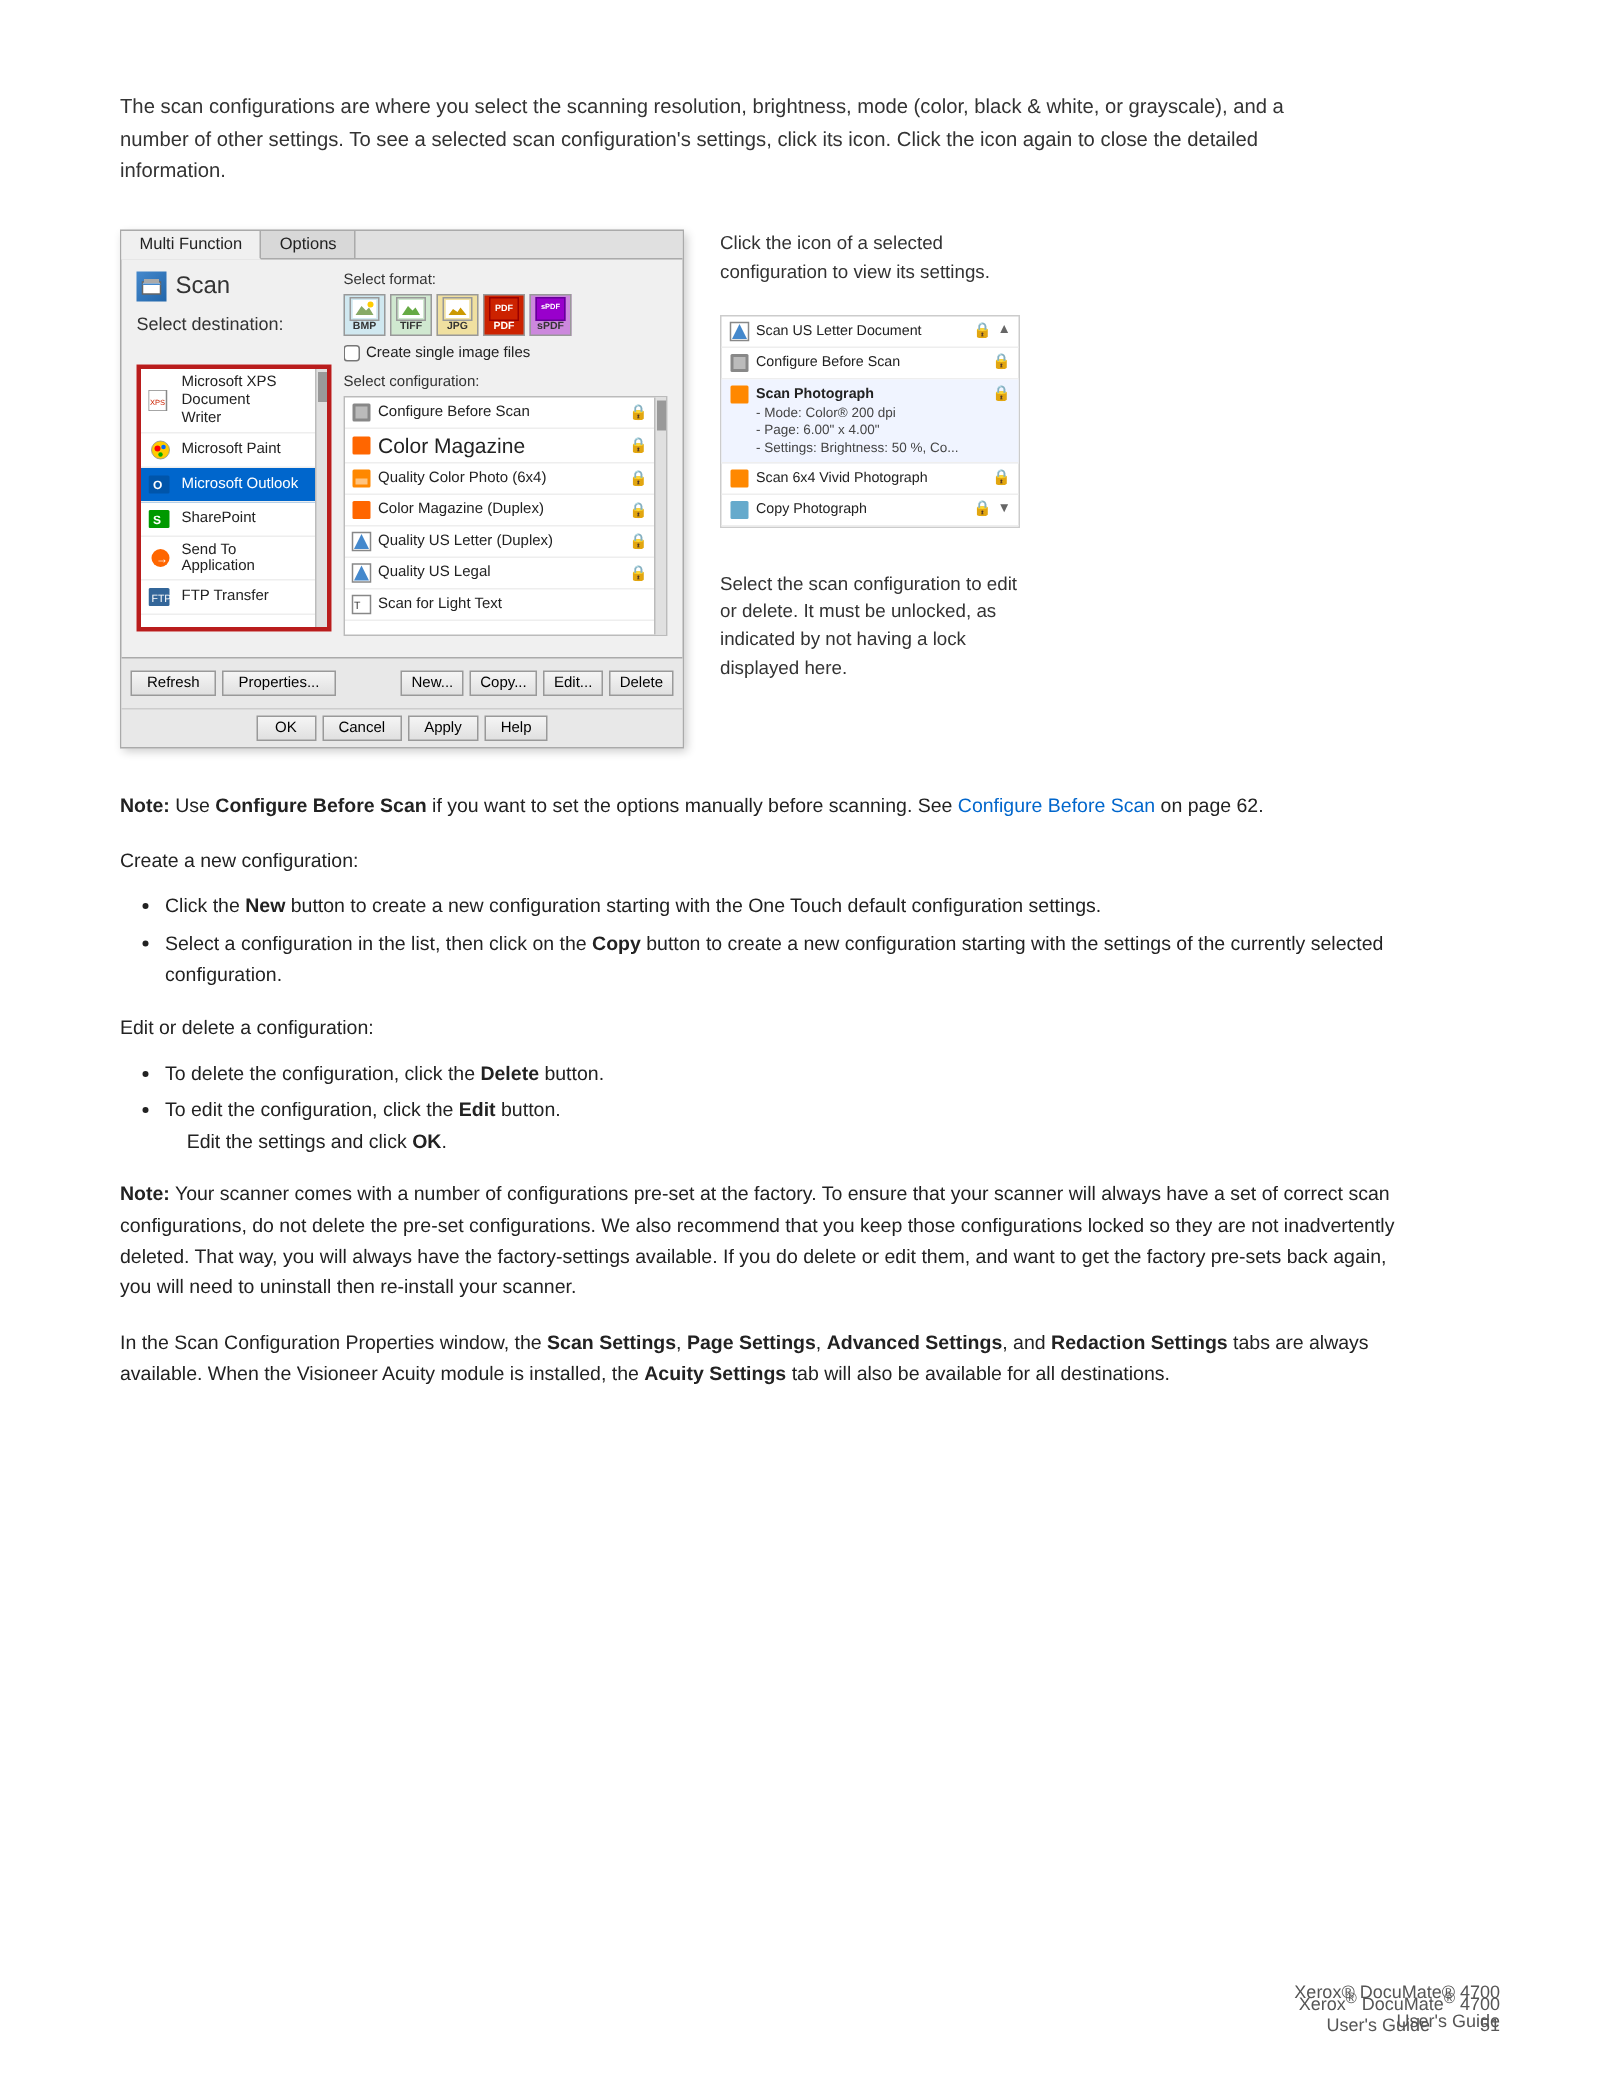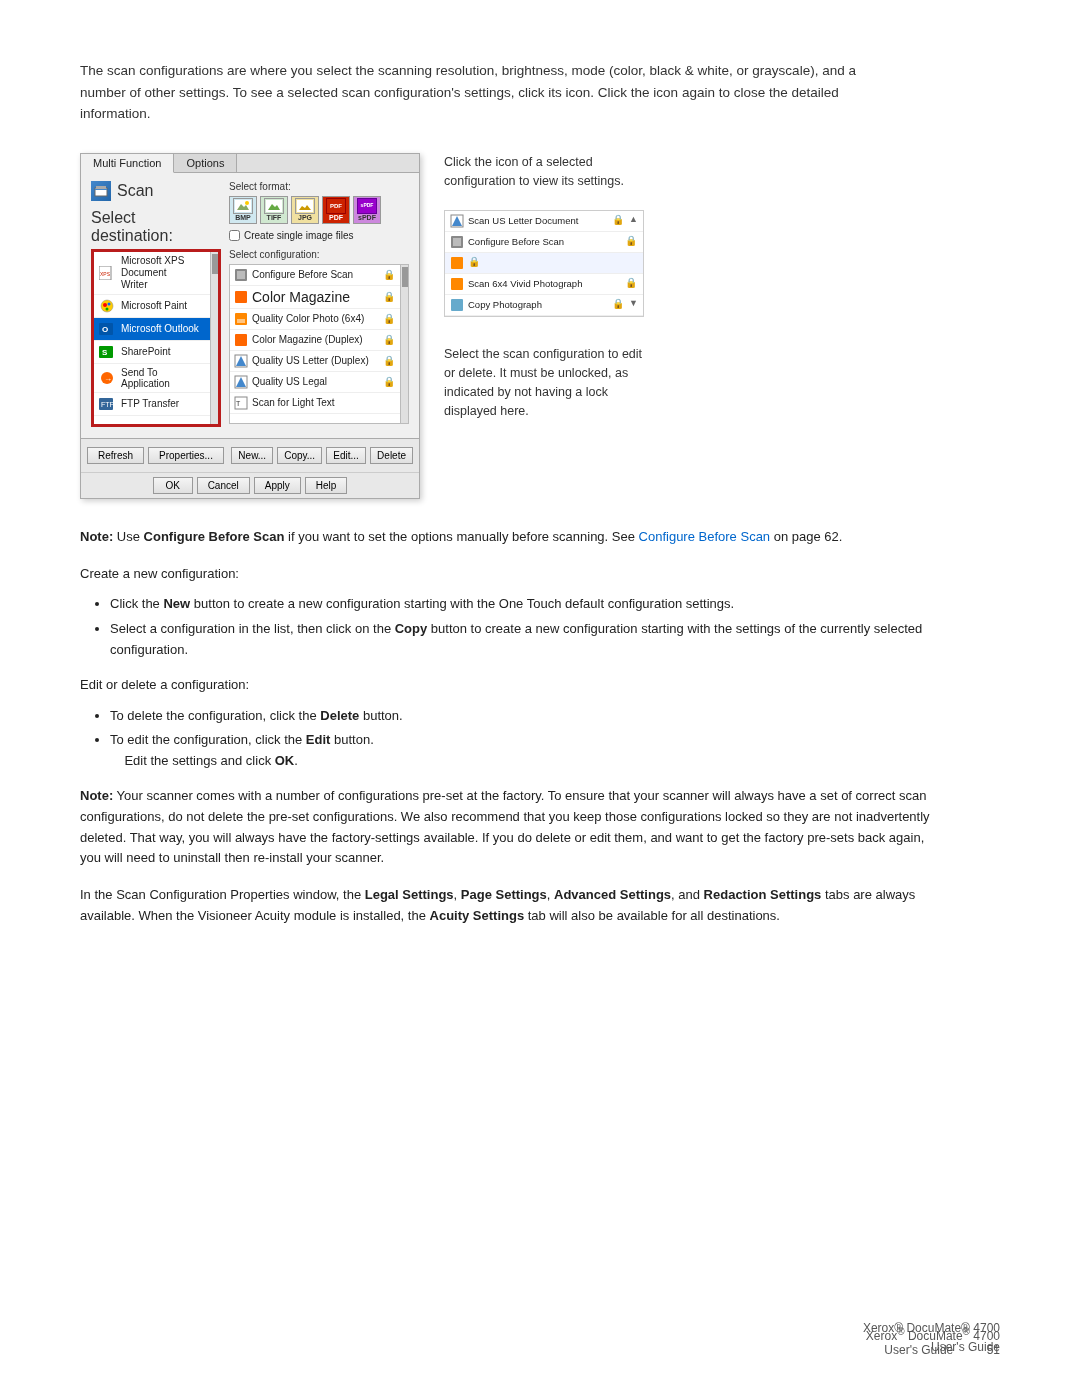--- a/index.html
+++ b/index.html
@@ -42,21 +42,21 @@
     }
 
     
     .dialog-wrapper {
       flex: 0 0 auto;
     }
 
     .dialog-box {
       border: 1px solid #aaa;
       background: #f0f0f0;
-      width: 340px;
+      width: 376px;
       font-size: 11px;
       color: #222;
       box-shadow: 2px 2px 6px rgba(0,0,0,0.2);
     }
 
     .dialog-tabs {
       display: flex;
       background: #e0e0e0;
       border-bottom: 1px solid #aaa;
       padding: 0;
@@ -106,23 +106,23 @@
       justify-content: center;
     }
 
     .scan-title {
       font-size: 16px;
       font-weight: 400;
       color: #333;
     }
 
     .dest-label {
-      font-size: 16px;
+      font-size: 12px;
       color: #333;
-      margin-bottom: 4px;
+      margin-bottom: 20px;
     }
 
     .dest-item {
       display: flex;
       align-items: center;
       gap: 5px;
       padding: 3px 4px;
       font-size: 10px;
       border-bottom: 1px solid #eee;
       cursor: default;
@@ -685,20 +685,24 @@
               <rect x="3" y="3" width="8" height="8" fill="#bbb"></rect>
             </svg>
           <div class="prev-item-text">Configure Before Scan</div>
           <span class="prev-lock">🔒</span>
         </div>
 
         <div class="prev-item selected">
           <svg width="14" height="14" style="flex-shrink:0;">
               <rect x="1" y="1" width="12" height="12" fill="#ff8800" rx="1"></rect>
             </svg>
+          <div class="prev-item-text">
+            <div style="font-weight:bold;">Scan Photograph</div>
+            <div style="font-size:9px; color:#444; line-height:1.3;">- Mode: Color® 200 dpi<br>- Page: 6.00" x 4.00"<br>- Settings: Brightness: 50 %, Co...</div>
+          </div>
           <span class="prev-lock">🔒</span>
         </div>
 
         <div class="prev-item">
           <svg width="14" height="14" style="flex-shrink:0;">
               <rect x="1" y="1" width="12" height="12" fill="#ff8800" rx="1"></rect>
             </svg>
           <div class="prev-item-text">Scan 6x4 Vivid Photograph</div>
           <span class="prev-lock">🔒</span>
         </div>
@@ -743,21 +747,21 @@
     <li>To edit the configuration, click the <strong>Edit</strong> button.<br>
         &nbsp;&nbsp;&nbsp;&nbsp;Edit the settings and click <strong>OK</strong>.</li>
   </ul>
 
   <p class="note-para">
     <span class="bold">Note:</span>
     <span>Your scanner comes with a number of configurations pre-set at the factory. To ensure that your scanner will always have a set of correct scan configurations, do not delete the pre-set configurations. We also recommend that you keep those configurations locked so they are not inadvertently deleted. That way, you will always have the factory-settings available. If you do delete or edit them, and want to get the factory pre-sets back again, you will need to uninstall then re-install your scanner.</span>
   </p>
 
   <p class="section-para">
-    In the Scan Configuration Properties window, the <strong>Legal Settings</strong>, <strong>Page Settings</strong>, <strong>Advanced Settings</strong>, and <strong>Redaction Settings</strong> tabs are always available. When the Visioneer Acuity module is installed, the <strong>Acuity Settings</strong> tab will also be available for all destinations.
+    In the Scan Configuration Properties window, the <strong>Scan Settings</strong>, <strong>Page Settings</strong>, <strong>Advanced Settings</strong>, and <strong>Redaction Settings</strong> tabs are always available. When the Visioneer Acuity module is installed, the <strong>Acuity Settings</strong> tab will also be available for all destinations.
   </p>
 
 </div>
 
 <div class="footer">
   <div class="product">
     <span>Xerox® DocuMate® 4700</span>
   </div>
   <div>User's Guide</div>
 </div>

